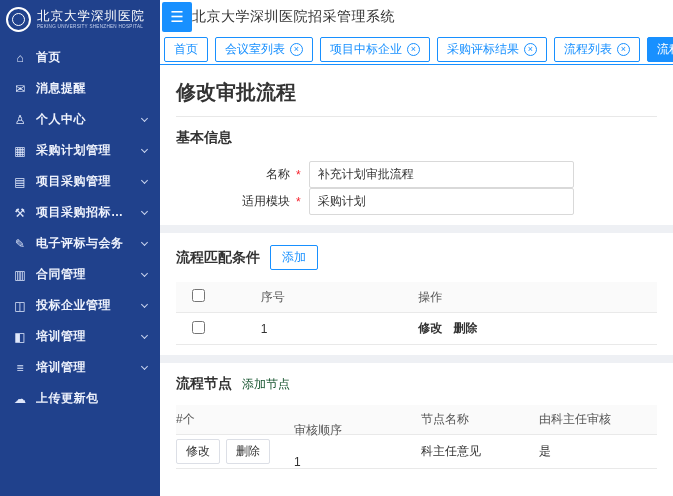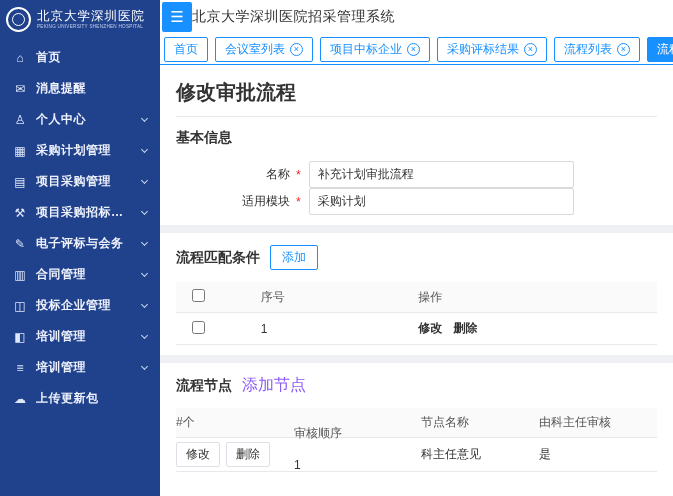--- a/index.html
+++ b/index.html
@@ -38,21 +38,21 @@
   .page-title{font-size:20px;font-weight:700;color:#333;padding:4px 0 10px 0;border-bottom:1px solid #e8e8e8;}
   .sec-title{font-size:14px;font-weight:700;color:#333;margin:12px 0 14px 0;}
   .form-row{display:flex;align-items:center;margin-bottom:0;}
   .form-label{width:118px;text-align:right;font-size:12px;color:#333;padding-right:4px;}
   .req{color:#f5222d;margin-left:2px;margin-right:8px;}
   .txt-input{width:265px;height:27px;border:1px solid #d9d9d9;border-radius:2px;padding:0 8px;font-size:12px;color:#333;background:#fff;outline:none;}
 
   .sec-head{display:flex;align-items:center;gap:10px;margin:2px 0 12px 0;}
   .sec-head .sec-title2{font-size:14px;font-weight:700;color:#333;}
   .btn-add{border:1px solid #1890ff;color:#1890ff;background:#fff;font-size:12px;padding:3px 11px;border-radius:2px;cursor:pointer;}
-  .link-add{color:#8b5cf6;font-size:16px;cursor:pointer;}
+  .link-add{color:#14532d;font-size:12px;cursor:pointer;}
 
   .trow{display:flex;align-items:center;border-bottom:1px solid #e9e9e9;font-size:12px;color:#333;}
   .thead{background:#fafafa;color:#555;height:31px;}
   .tbody-row{height:32px;background:#fff;}
   .c-check{width:50px;padding-left:16px;}
   .c-check input{width:13px;height:13px;cursor:pointer;}
   .c-idx{width:168px;margin-left:37px;}
   .c-op{width:255px;}
   .c-extra{flex:1;}
   .op-link{color:#333;font-weight:700;margin-right:8px;cursor:pointer;}

